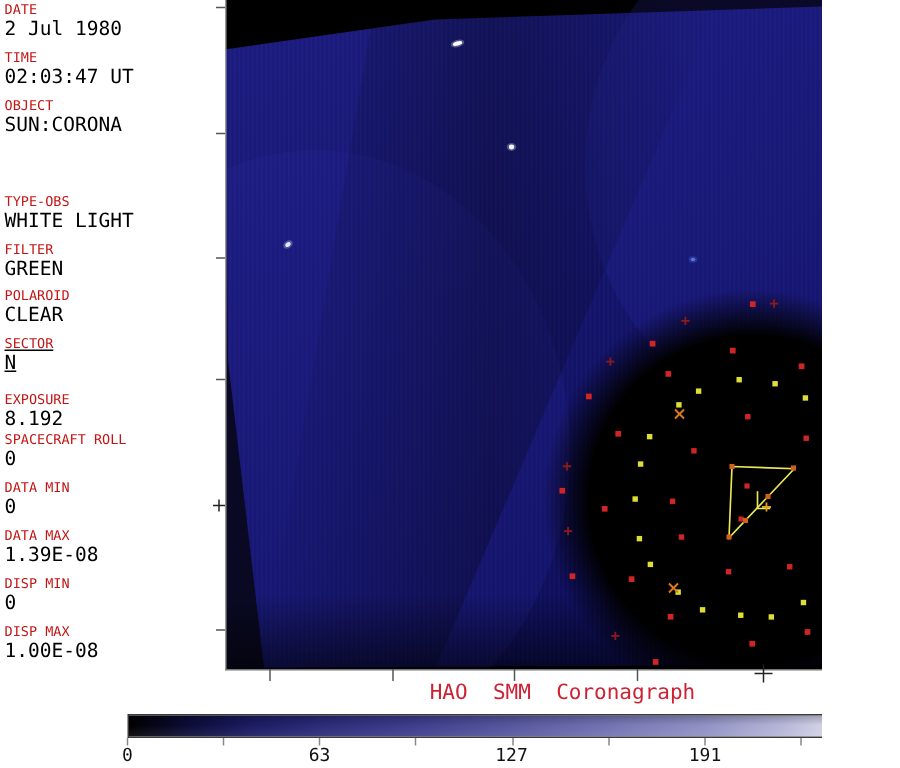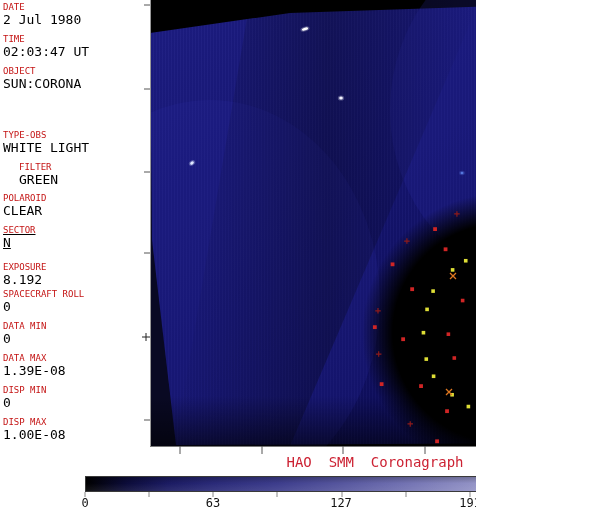--- a/index.html
+++ b/index.html
@@ -1,17 +1,17 @@
 <!DOCTYPE html>
 <html><head>
 <meta charset="utf-8">
 <style>
   html,body{margin:0;padding:0;background:#ffffff;}
   .canvas{
-    position:relative;width:476px;height:512px;background:#ffffff;
+    position:relative;width:548px;height:512px;background:#ffffff;
     font-family:"DejaVu Sans Mono","Liberation Mono",monospace;
     overflow:hidden;
   }
   .sidebar{position:absolute;left:0;top:0;width:150px;height:446px;background:#ffffff;}
   .field{position:absolute;left:3px;}
   .field .lbl{font-size:9px;line-height:10px;color:#c41414;white-space:pre;}
   .field .val{font-size:13px;line-height:13px;color:#000000;white-space:pre;margin-top:1px;}
   .image-area{position:absolute;left:150px;top:0;width:450px;height:446px;background:#000;}
   svg.overlay{position:absolute;left:0;top:0;width:600px;height:512px;pointer-events:none;}
   .footer-title{
@@ -52,21 +52,21 @@
         <div class="val">02:03:47 UT</div>
       </div>
       <div class="field" style="top: 65.8px;">
         <div class="lbl">OBJECT</div>
         <div class="val">SUN:CORONA</div>
       </div>
       <div class="field" style="top: 129.6px;">
         <div class="lbl">TYPE-OBS</div>
         <div class="val">WHITE LIGHT</div>
       </div>
-      <div class="field" style="top: 161.5px; margin-left: 16px;">
+      <div class="field" style="top: 161.5px;">
         <div class="lbl">FILTER</div>
         <div class="val">GREEN</div>
       </div>
       <div class="field" style="top: 193.4px;">
         <div class="lbl">POLAROID</div>
         <div class="val">CLEAR</div>
       </div>
       <div class="field" style="top: 225.3px; text-decoration: underline;">
         <div class="lbl">SECTOR</div>
         <div class="val">N</div>

